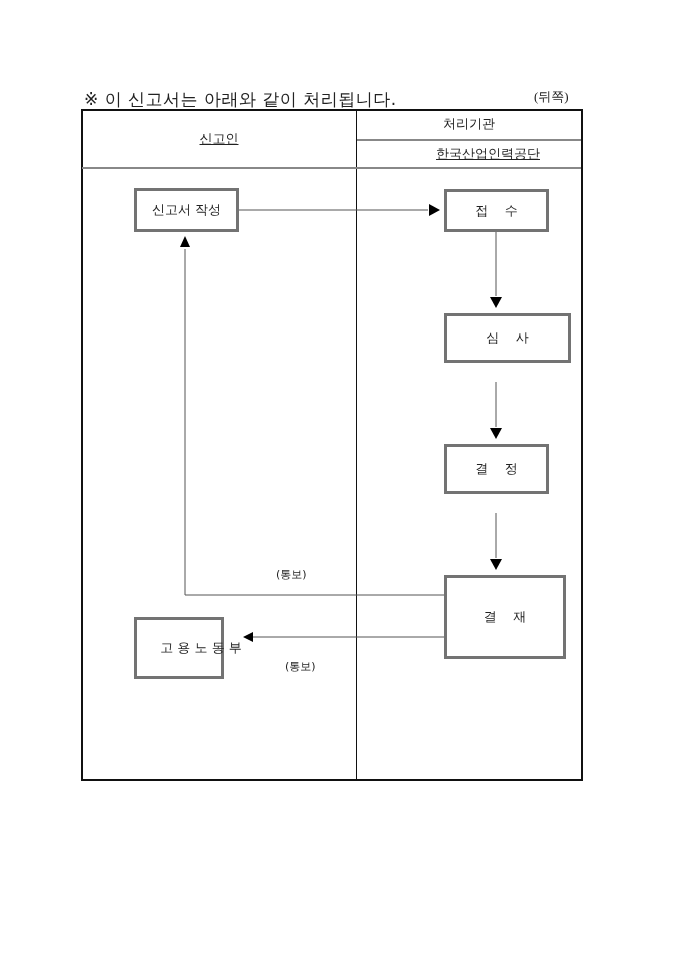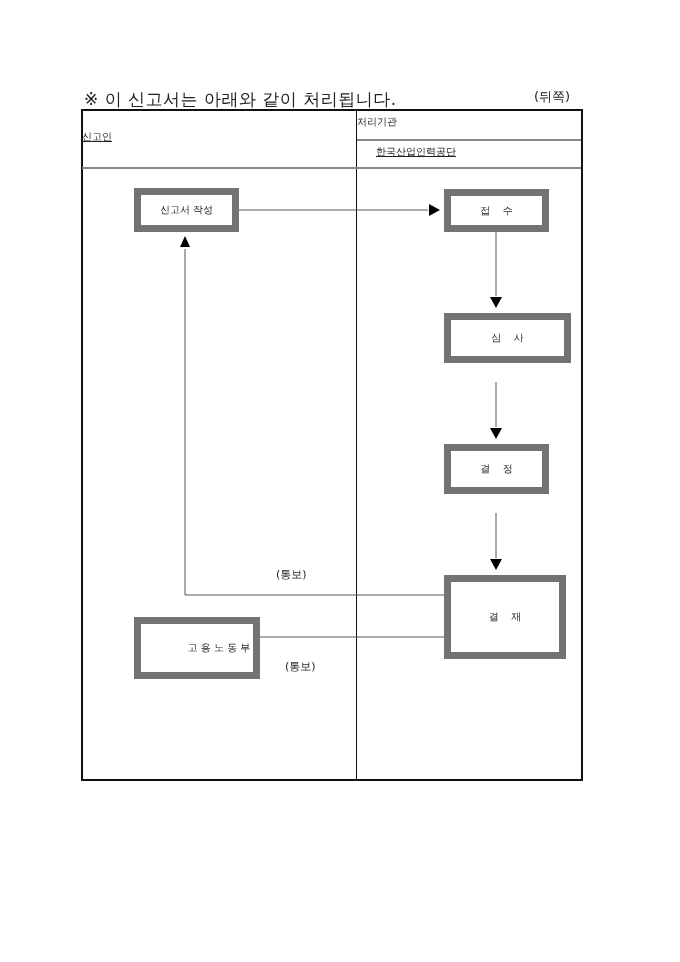--- a/index.html
+++ b/index.html
@@ -1,31 +1,31 @@
 <!DOCTYPE html>
 <html><head>
   <meta charset="utf-8">
   <style>
     html, body { margin: 0; padding: 0; background: #ffffff; }
     body { width: 680px; height: 962px; position: relative; overflow: hidden;
            font-family: "DejaVu Sans", sans-serif; color: #222; }
     .abs { position: absolute; }
     .note { left: 84px; top: 88px; font-size: 17px; letter-spacing: 0.5px; white-space: nowrap; }
-    .side { left: 534px; top: 88px; font-size: 13px; white-space: nowrap; }
+    .side { left: 534px; top: 88px; font-size: 13px; white-space: nowrap; font-family: Liberation Serif, serif; }
     .table { left: 81px; top: 109px; width: 498px; height: 668px; border: 2px solid #111; box-sizing: content-box; }
     .vdiv { left: 356px; top: 109px; width: 1px; height: 670px; background: #111; }
     .hdiv1 { left: 357px; top: 139px; width: 224px; height: 2px; background: #888; }
     .hdiv2 { left: 82px; top: 167px; width: 499px; height: 2px; background: #888; }
-    .hcell { font-size: 10px; white-space: nowrap; }
+    .hcell { font-size: 13px; text-align: center; white-space: nowrap; }
     .h-applicant { left: 82px; top: 130px; width: 274px; text-decoration: underline; }
     .h-agency { left: 357px; top: 115px; width: 224px; }
     .h-org { left: 376px; top: 145px; width: 224px; text-decoration: underline; }
-    .box { border: 7px solid #737373; background: #fff; box-sizing: border-box;
+    .box { border: 3px solid #737373; background: #fff; box-sizing: border-box;
            display: flex; align-items: center; justify-content: center;
-           font-size: 10px; white-space: pre; }
+           font-size: 13px; white-space: pre; }
     .label { font-size: 11px; white-space: nowrap; }
     svg.lines { position: absolute; left: 0; top: 0; }
   </style>
 </head>
 <body>
 
 <div class="abs note">※ 이 신고서는 아래와 같이 처리됩니다.</div>
 <div class="abs side">(뒤쪽)</div>
 
 <div class="abs table"></div>
@@ -56,16 +56,16 @@
 
   <line x1="444" y1="637" x2="252" y2="637" stroke="#555" stroke-width="1"></line>
   <polygon points="253,632 253,642 243,637" fill="#000"></polygon>
 </svg>
 
 <div class="abs box" style="left:134px;top:188px;width:105px;height:44px;">신고서 작성</div>
 <div class="abs box" style="left:444px;top:189px;width:105px;height:43px;text-align:right;">접    수</div>
 <div class="abs box" style="left:444px;top:313px;width:127px;height:50px;">심    사</div>
 <div class="abs box" style="left:444px;top:444px;width:105px;height:50px;">결    정</div>
 <div class="abs box" style="left:444px;top:575px;width:122px;height:84px;">결    재</div>
-<div class="abs box" style="left:134px;top:617px;width:126px;height:62px;padding-left:44px;">고 용 노 동 부</div>
+<div class="abs box" style="left:134px;top:617px;width:90px;height:62px;padding-left:44px;">고 용 노 동 부</div>
 
 <div class="abs label" style="left:276px;top:567px;">(통보)</div>
 <div class="abs label" style="left:285px;top:659px;">(통보)</div>
 
 </body></html>

